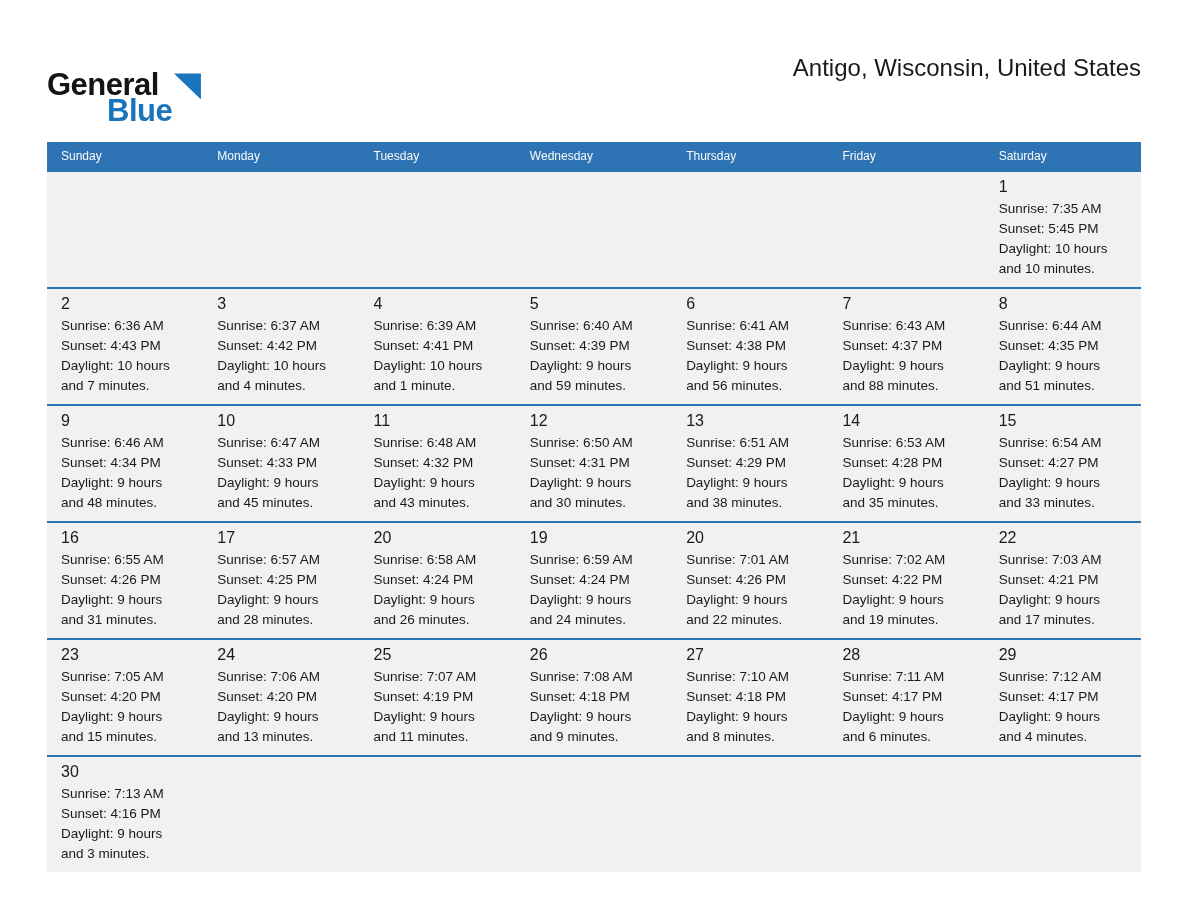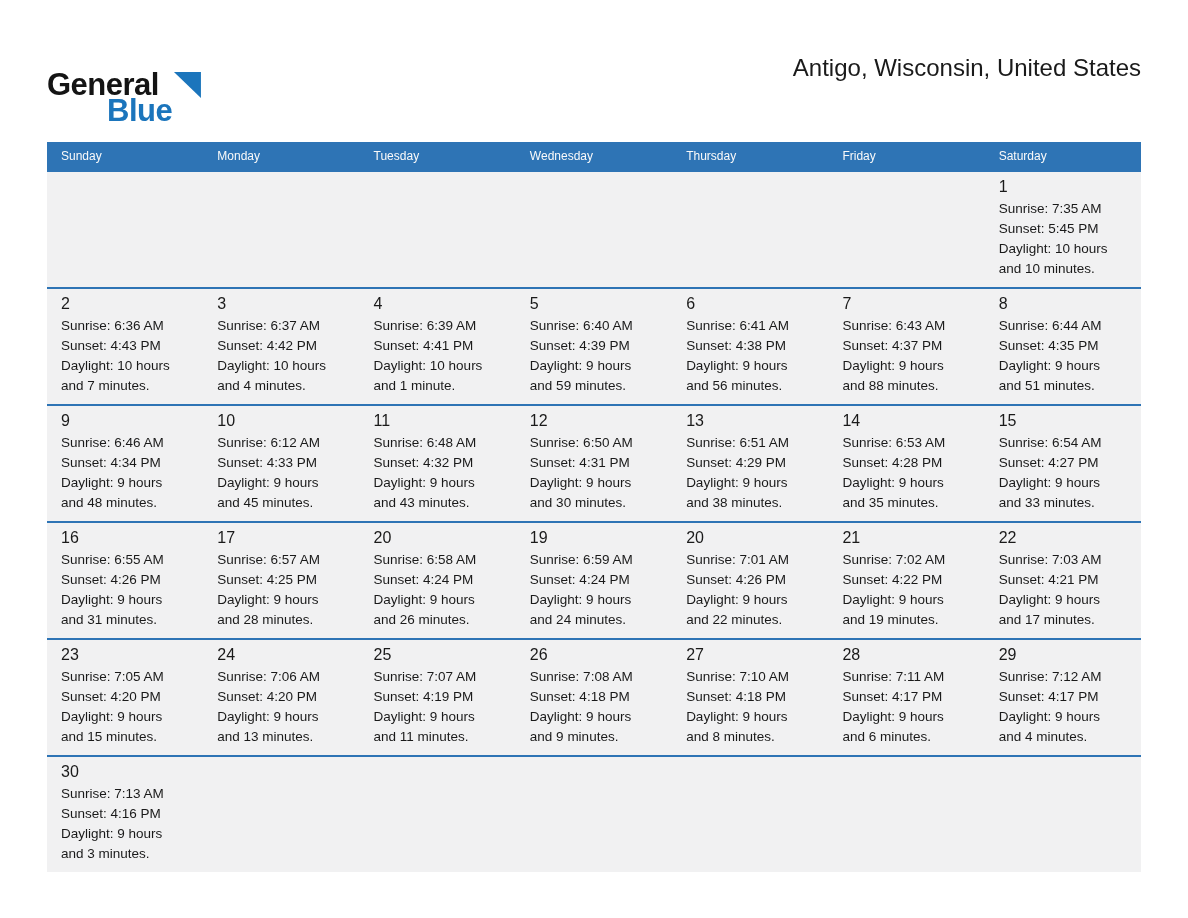--- a/index.html
+++ b/index.html
@@ -31,21 +31,21 @@
   
   .logo{
     margin-top:26px;
     line-height:0.95;
     font-weight:bold;
     font-size:31px;
     letter-spacing:-0.5px;
   }
   .logo-row{
     display:flex;
-    align-items:flex-start;
+    align-items:flex-end;
     gap:15px;
   }
   .logo-general{color:#141414;}
   .logo-triangle{
     display:inline-block;
     width:27px;
     height:26px;
     background:var(--logo-blue);
     clip-path:polygon(0 0,100% 0,100% 100%);
     margin-top:2px;
@@ -206,21 +206,21 @@
         <tr>
           <td>
             <div class="day-num">9</div>
             <div class="day-line">Sunrise: 6:46 AM</div>
             <div class="day-line">Sunset: 4:34 PM</div>
             <div class="day-line">Daylight: 9 hours</div>
             <div class="day-line">and 48 minutes.</div>
           </td>
           <td>
             <div class="day-num">10</div>
-            <div class="day-line">Sunrise: 6:12 AM</div>
+            <div class="day-line">Sunrise: 6:47 AM</div>
             <div class="day-line">Sunset: 4:33 PM</div>
             <div class="day-line">Daylight: 9 hours</div>
             <div class="day-line">and 45 minutes.</div>
           </td>
           <td>
             <div class="day-num">11</div>
             <div class="day-line">Sunrise: 6:48 AM</div>
             <div class="day-line">Sunset: 4:32 PM</div>
             <div class="day-line">Daylight: 9 hours</div>
             <div class="day-line">and 43 minutes.</div>

